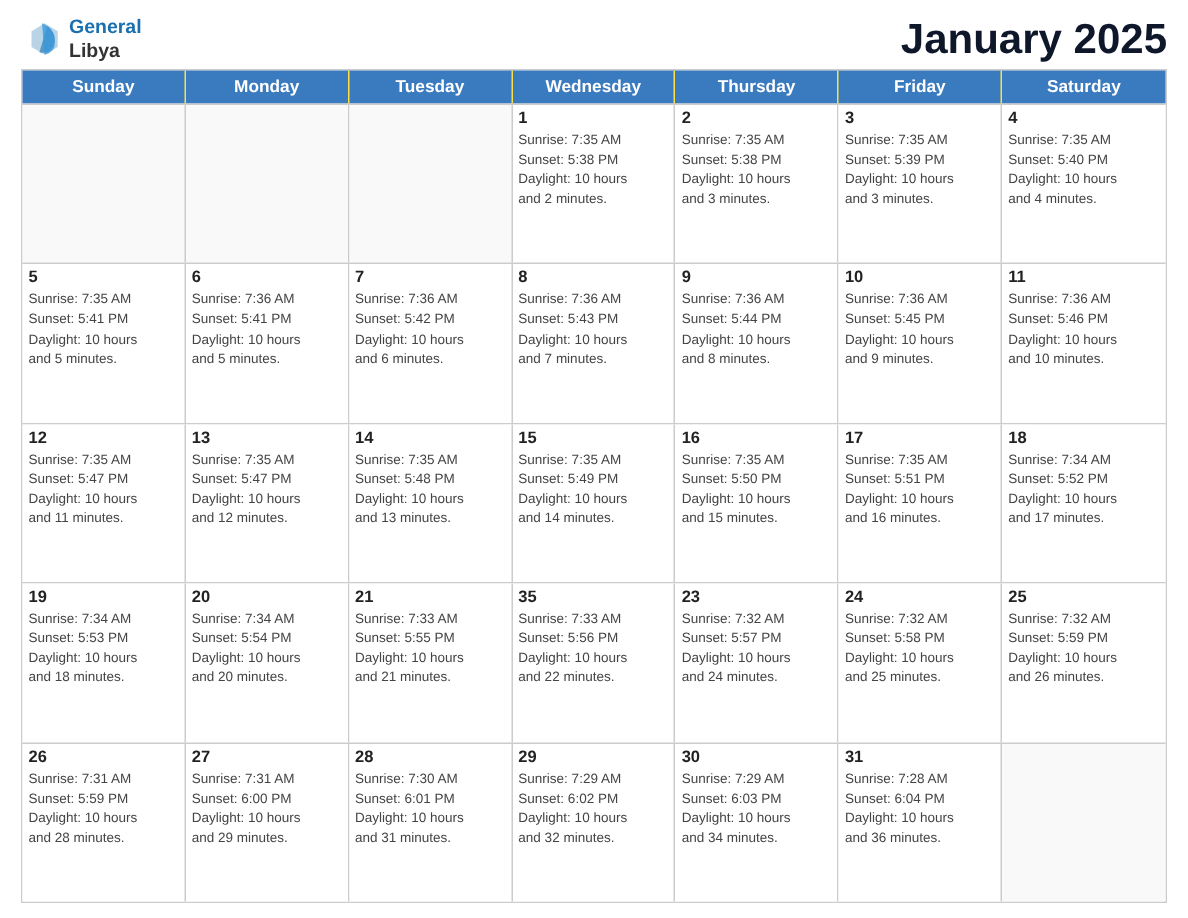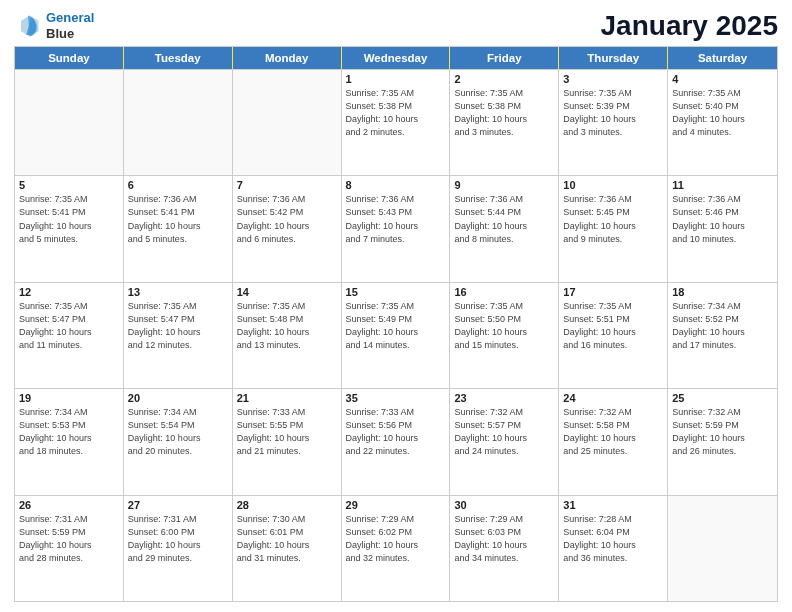--- a/index.html
+++ b/index.html
@@ -121,36 +121,36 @@
   <div class="header">
     <div class="logo">
       <svg class="logo-icon" viewBox="0 0 32 32">
         <rect x="0" y="0" width="32" height="32" fill="white"></rect>
         <polygon points="18,4 28,10 28,22 18,28 8,22 8,10" fill="#1a6faf" opacity="0.3"></polygon>
         <path d="M20,6 Q28,12 24,22 Q20,28 14,26" fill="#1a6faf" opacity="0.6"></path>
         <path d="M16,4 Q26,8 26,18 Q26,26 18,28" fill="#3a9ad9" opacity="0.8"></path>
       </svg>
       <div class="logo-text">
         <div><span>General</span></div>
-        <div>Blue</div>
+        <div>Libya</div>
       </div>
     </div>
     <div class="title-area">
       <div class="main-title">January 2025</div>
     </div>
   </div>
 
   <div class="calendar">
     <div class="calendar-header-row">
     <div class="calendar-header-cell">Sunday</div>
+        <div class="calendar-header-cell">Monday</div>
         <div class="calendar-header-cell">Tuesday</div>
-        <div class="calendar-header-cell">Monday</div>
         <div class="calendar-header-cell">Wednesday</div>
+        <div class="calendar-header-cell">Thursday</div>
         <div class="calendar-header-cell">Friday</div>
-        <div class="calendar-header-cell">Thursday</div>
         <div class="calendar-header-cell">Saturday</div>
       </div>
     <div class="calendar-body">
     <div class="calendar-row">
           <div class="calendar-cell empty"></div>
           <div class="calendar-cell empty"></div>
           <div class="calendar-cell empty"></div>
           <div class="calendar-cell">
             <div class="cell-date">1</div>
             <div class="cell-info" style="white-space: pre-line;">Sunrise: 7:35 AM

